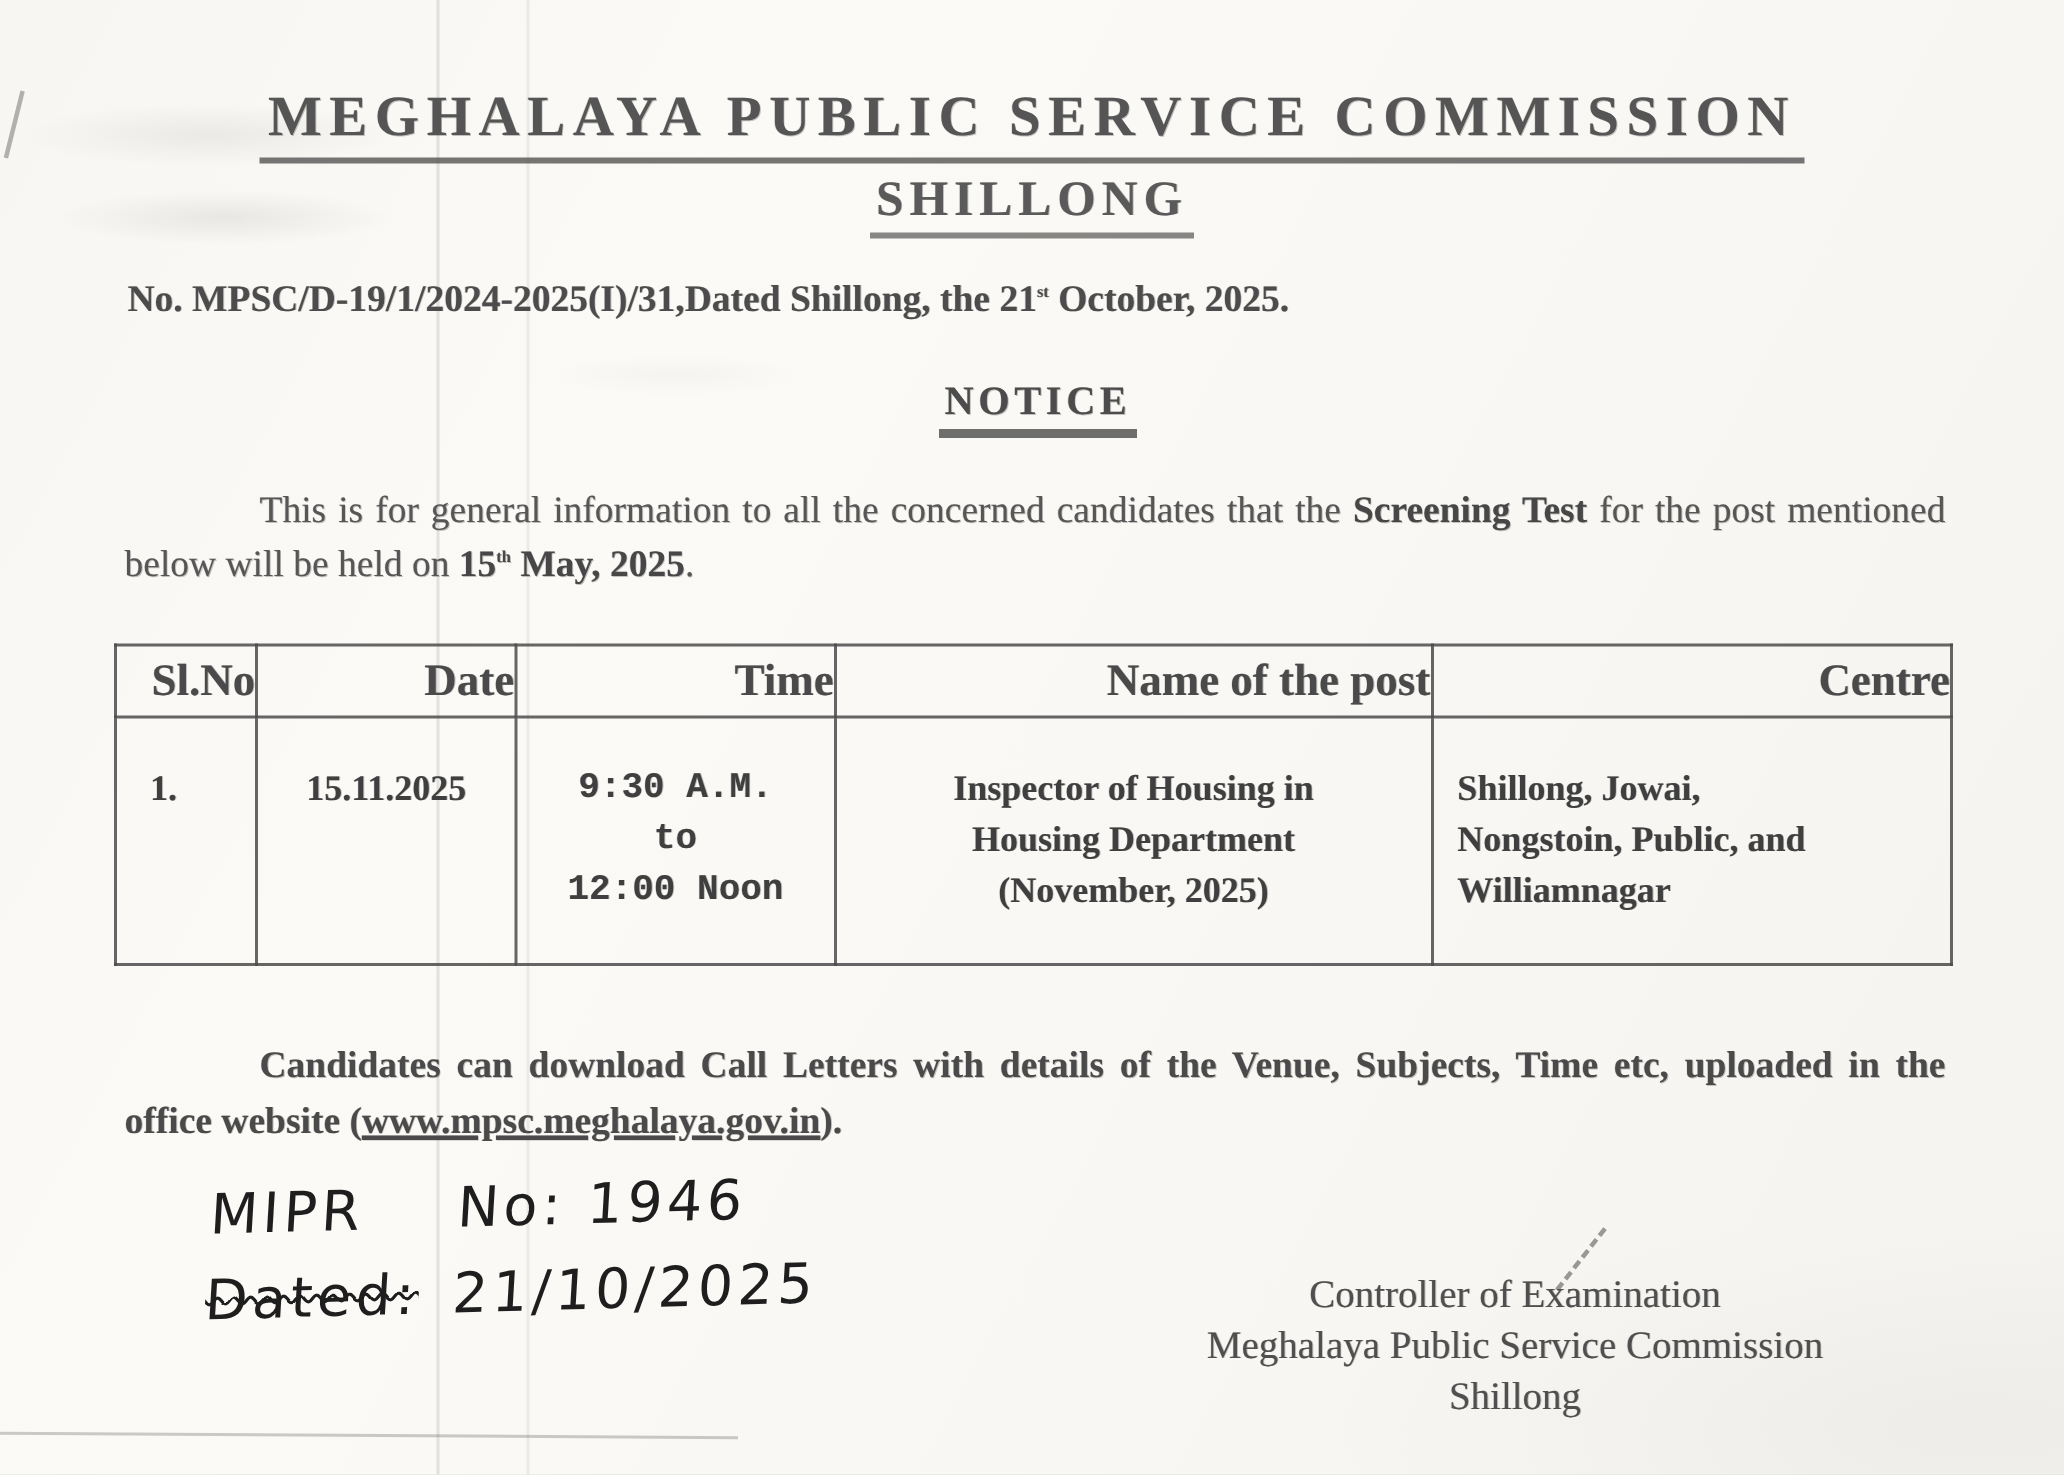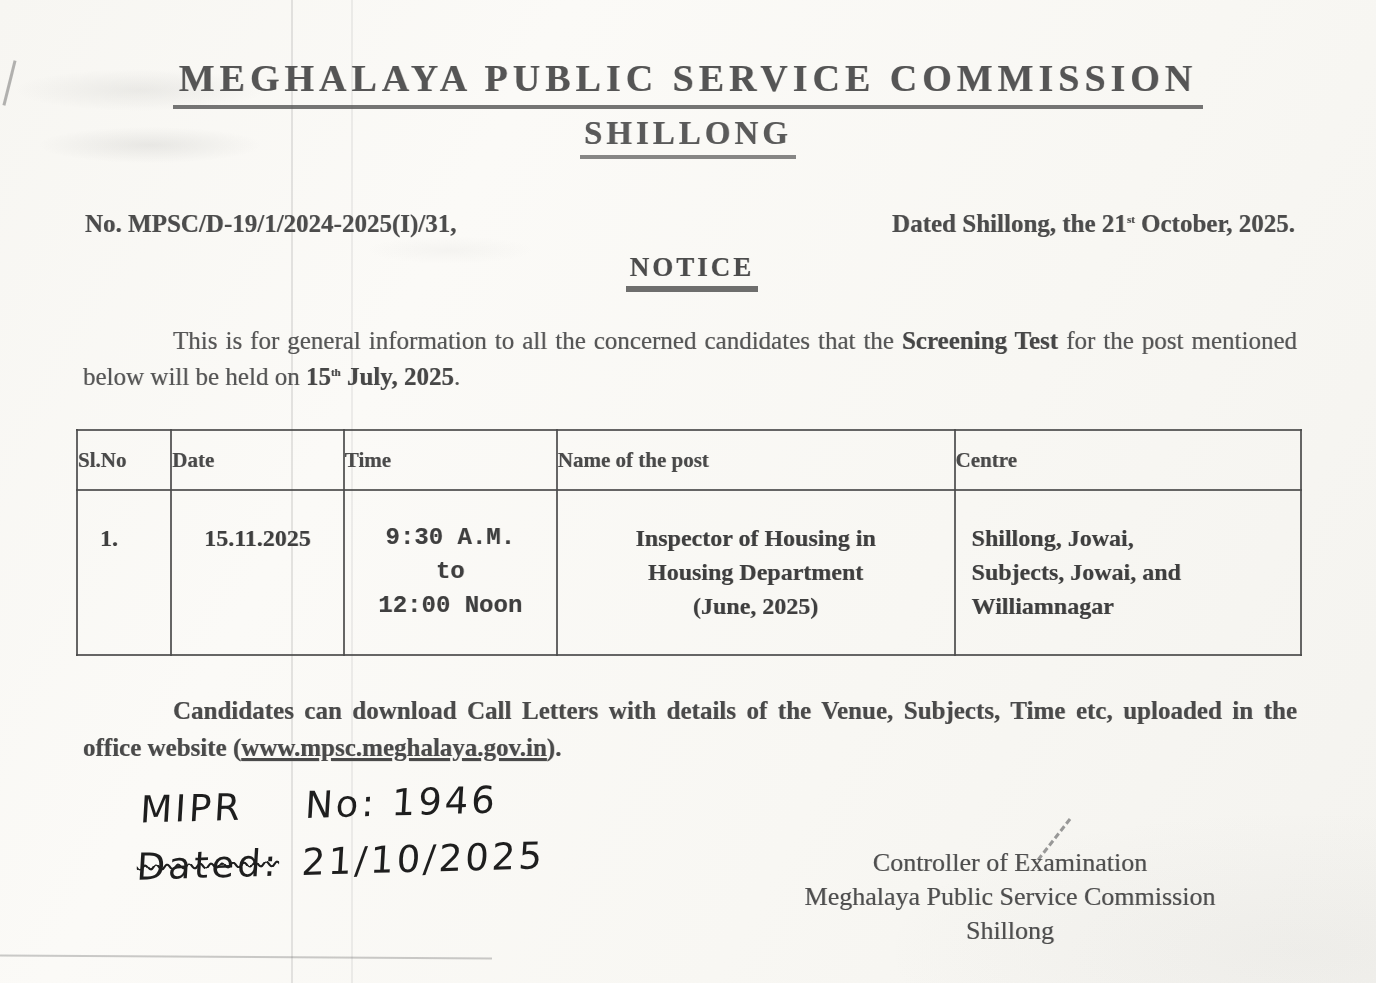--- a/index.html
+++ b/index.html
@@ -36,37 +36,37 @@
   .org-name {
     display: inline-block; font-size: 38px; font-weight: bold; letter-spacing: 5px;
     color: #555; border-bottom: 4px solid rgba(80,80,80,0.78); padding: 0 6px 5px;
   }
   .org-loc {
     display: inline-block; margin-top: 6px; font-size: 33px; font-weight: bold; letter-spacing: 4px;
     color: #5a5a5a; border-bottom: 4px solid rgba(85,85,85,0.7); padding: 0 4px 3px;
   }
 
   .ref-row { position: absolute; top: 186px; left: 85px; width: 1210px;
-             display: flex; justify-content: space-between; font-size: 25px; font-weight: bold; color: #4c4c4c; margin-top: 24px; }
+             display: flex; justify-content: flex-start; font-size: 25px; font-weight: bold; color: #4c4c4c; }
   sup { font-size: 11px; vertical-align: super; line-height: 0; }
 
   .notice-wrap { position: absolute; top: 252px; left: 4px; width: 100%; text-align: center; }
   .notice-title {
     display: inline-block; font-size: 27px; font-weight: bold; letter-spacing: 3px; color: #4c4c4c;
     border-bottom: 6px solid rgba(75,75,75,0.8); padding: 0 4px 3px;
   }
 
   .intro { position: absolute; top: 323px; left: 83px; width: 1214px;
            font-size: 25px; line-height: 36px; color: #565656; text-indent: 90px; text-align: justify; }
   .intro b, .note b { color: #474747; }
 
   .notice-table { position: absolute; top: 429px; left: 76px; width: 1226px;
                   border-collapse: collapse; table-layout: fixed; }
   .notice-table th, .notice-table td { border: 2.5px solid rgba(75,75,75,0.85); }
-  .notice-table th { height: 60px; font-size: 21px; font-weight: bold; color: #4a4a4a; text-align: left; }
+  .notice-table th { height: 48px; font-size: 30px; font-weight: bold; color: #4a4a4a; text-align: right; }
   .notice-table td { height: 165px; vertical-align: top; padding-top: 30px;
                      font-size: 24px; font-weight: bold; line-height: 34px; color: #3f3f3f; }
   .td-sl     { text-align: left; padding-left: 22px; }
   .td-date   { text-align: center; }
   .td-time   { text-align: center; font-family: Liberation Mono, monospace; }
   .td-post   { text-align: center; }
   .td-centre { text-align: left; padding-left: 16px; padding-right: 10px; }
   .cell-line { display: block; }
 
   .note { position: absolute; top: 692px; left: 83px; width: 1214px;
@@ -105,21 +105,21 @@
 
   <div class="ref-row">
     <span class="ink">No. MPSC/D-19/1/2024-2025(I)/31,</span>
     <span class="ink"><span>Dated Shillong, the 21</span><sup>st</sup><span> October, 2025.</span></span>
   </div>
 
   <div class="notice-wrap">
     <span class="notice-title ink">NOTICE</span>
   </div>
 
-  <p class="intro ink"><span>This is for general information to all the concerned candidates that the </span><b>Screening Test</b><span> for the post mentioned below will be held on </span><b><span>15</span><sup>th</sup><span> July, 2025</span></b><span>.</span></p>
+  <p class="intro ink"><span>This is for general information to all the concerned candidates that the </span><b>Screening Test</b><span> for the post mentioned below will be held on </span><b><span>15</span><sup>th</sup><span> May, 2025</span></b><span>.</span></p>
 
   <table class="notice-table">
     <colgroup>
       <col style="width:7.7%">
         <col style="width:14.1%">
         <col style="width:17.4%">
         <col style="width:32.5%">
         <col style="width:28.3%">
     </colgroup>
     <thead>
@@ -136,25 +136,25 @@
         <td class="td-sl ink">1.</td>
         <td class="td-date ink">15.11.2025</td>
         <td class="td-time ink">
           <span class="cell-line">9:30 A.M.</span>
           <span class="cell-line">to</span>
           <span class="cell-line">12:00 Noon</span>
         </td>
         <td class="td-post ink">
           <span class="cell-line">Inspector of Housing in</span>
           <span class="cell-line">Housing Department</span>
-          <span class="cell-line">(June, 2025)</span>
+          <span class="cell-line">(November, 2025)</span>
         </td>
         <td class="td-centre ink">
           <span class="cell-line">Shillong, Jowai,</span>
-          <span class="cell-line">Subjects, Jowai,  and</span>
+          <span class="cell-line">Nongstoin, Public,  and</span>
           <span class="cell-line">Williamnagar</span>
         </td>
       </tr>
     </tbody>
   </table>
 
   <p class="note ink"><span>Candidates can download Call Letters with details of the Venue, Subjects, Time etc, uploaded in the office website (</span><span class="site-link">www.mpsc.meghalaya.gov.in</span><span>).</span></p>
 
   <div class="handwriting">
     <div class="hand-row">

